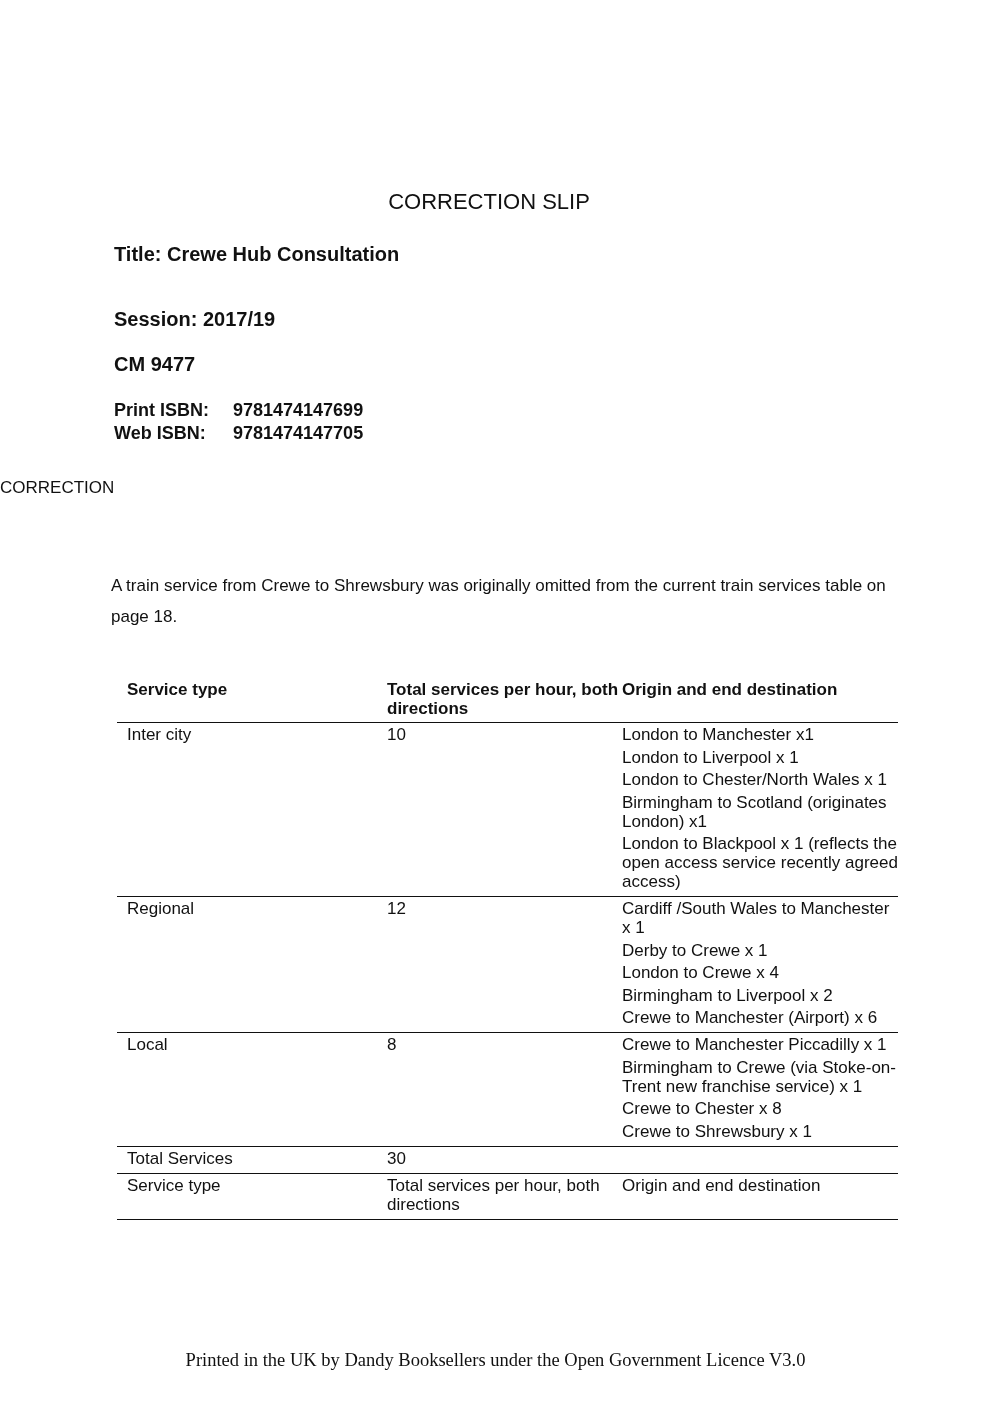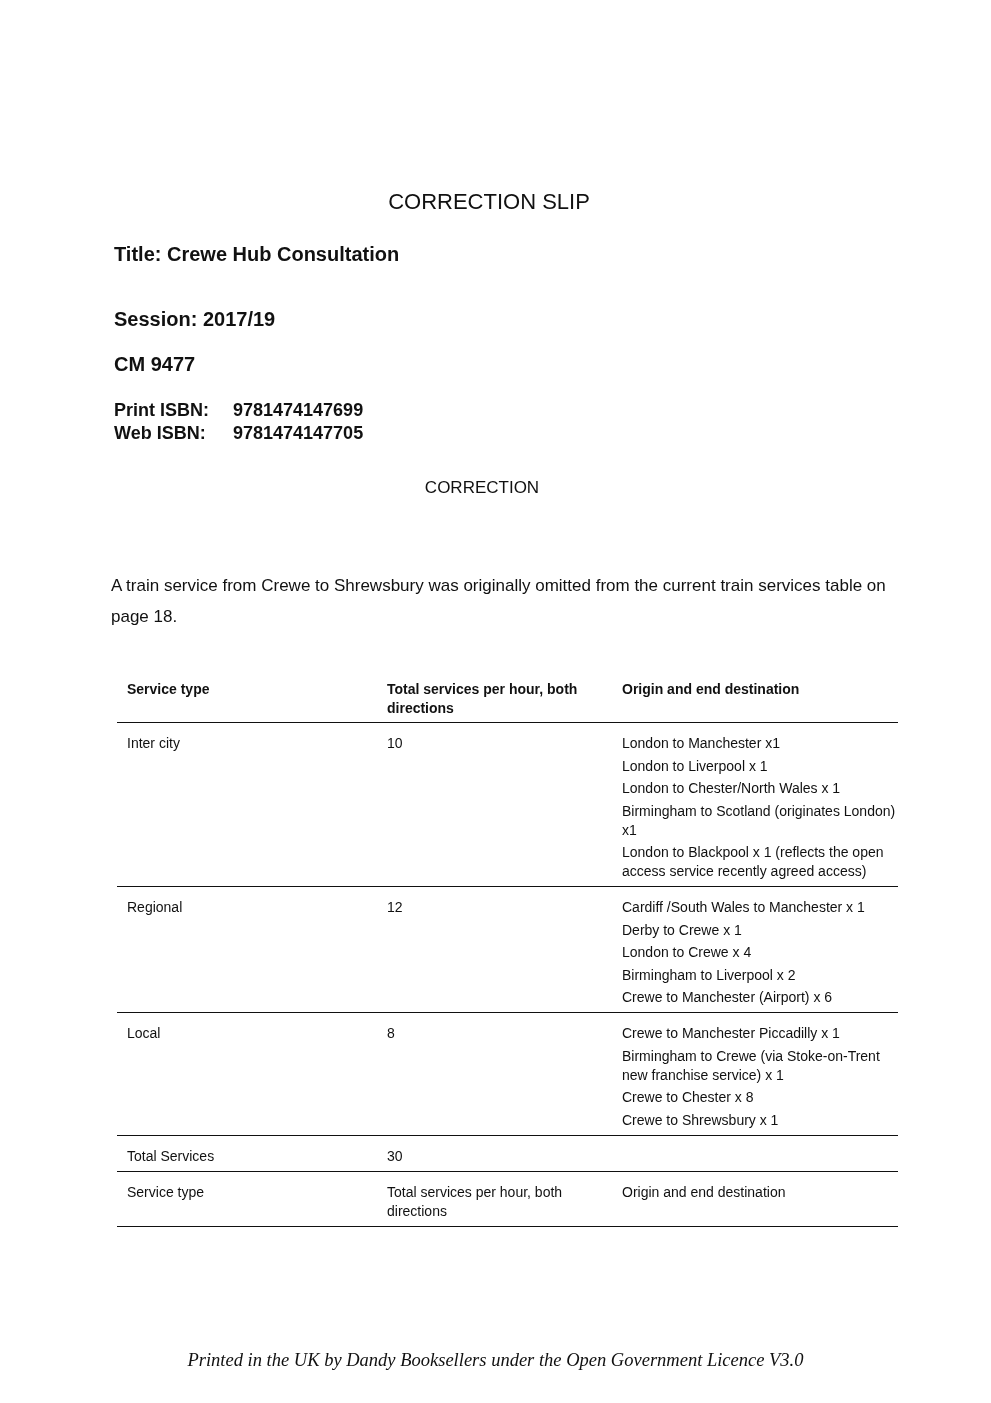--- a/index.html
+++ b/index.html
@@ -2,34 +2,34 @@
 <html><head>
   <meta charset="utf-8">
   <style>
     html, body { margin: 0; padding: 0; background: #ffffff; }
     body { width: 991px; height: 1403px; position: relative; color: #111; font-family: "Liberation Sans", sans-serif; overflow: hidden; }
     .abs { position: absolute; }
     .slip-title { left: 0; width: 958px; top: 189px; text-align: center; font-size: 22px; padding-left: 10px; }
     .bold-line { left: 114px; font-weight: bold; font-size: 20px; }
     .isbn { left: 114px; font-weight: bold; font-size: 18px; line-height: 23px; }
     .isbn .lbl { display: inline-block; width: 119px; }
-    .correction { left: 0; width: 964px; top: 478px; text-align: center; font-size: 17px; }
+    .correction { left: 0; width: 964px; top: 478px; text-align: left; font-size: 17px; }
     .intro { left: 111px; top: 570px; width: 800px; font-size: 17px; line-height: 31px; }
-    table.svc { position: absolute; left: 117px; top: 678px; width: 781px; border-collapse: collapse; font-size: 14px; line-height: 19px; }
+    table.svc { position: absolute; left: 117px; top: 678px; width: 781px; border-collapse: collapse; font-size: 17px; line-height: 19px; }
     table.svc td, table.svc th { vertical-align: top; text-align: left; padding: 0; }
     table.svc th { font-weight: bold; padding-bottom: 4px; }
     .c1 { width: 260px; padding-left: 10px !important; }
     .c2 { width: 235px; }
     .c3 { }
     tr.rule td, tr.rule th { border-bottom: 1.5px solid #111; }
     tr.head th { padding-top: 2px; }
-    tr.body td { padding-top: 11px; padding-bottom: 5px; }
+    tr.body td { padding-top: 2px; padding-bottom: 5px; }
     .dest { margin-bottom: 3.5px; }
     .dest:last-child { margin-bottom: 0; }
-    .footer { left: 0; width: 991px; top: 1350px; text-align: center; font-family: "DejaVu Serif", "Liberation Serif", serif; font-size: 17px; font-style: italic; }
+    .footer { left: 0; width: 991px; top: 1350px; text-align: center; font-family: "DejaVu Serif", "Liberation Serif", serif; font-size: 17px; }
     .footer span { font-family: "Liberation Serif", serif; font-size: 18.5px; }
   </style>
 </head>
 <body>
 
 <div class="abs slip-title">CORRECTION SLIP</div>
 
 <div class="abs bold-line" style="top:243px;">Title: Crewe Hub Consultation</div>
 <div class="abs bold-line" style="top:308px;">Session: 2017/19</div>
 <div class="abs bold-line" style="top:353px;">CM 9477</div>

